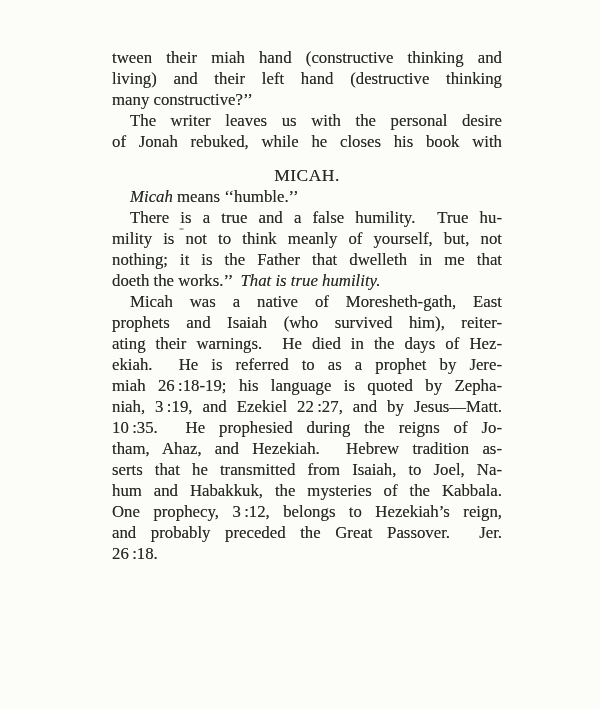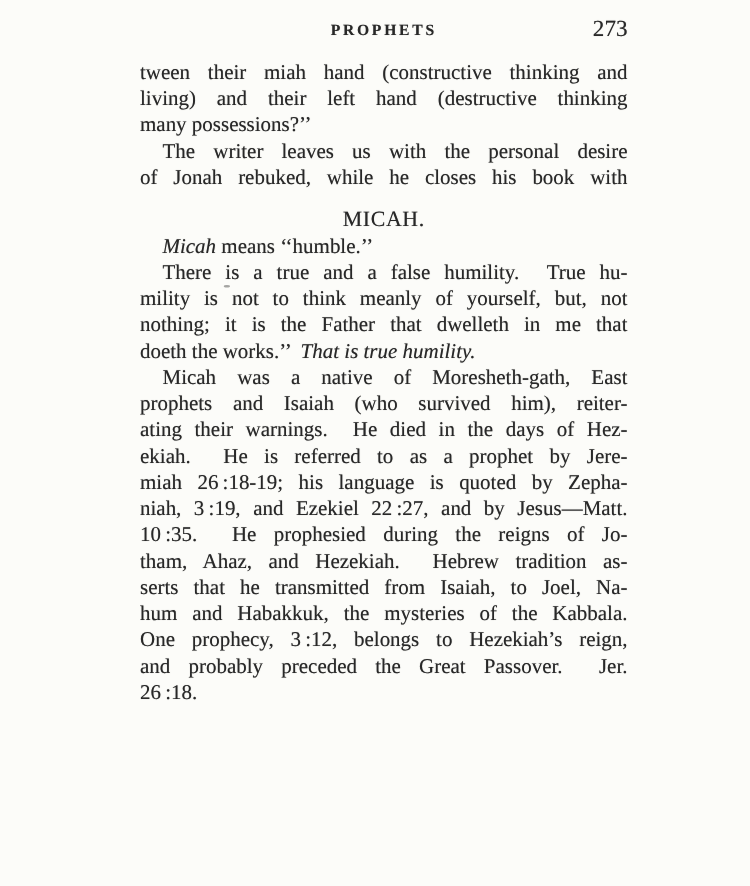--- a/index.html
+++ b/index.html
@@ -65,32 +65,28 @@
     width: 5px; height: 2px;
     background: #8f8f8c;
     border-radius: 50%;
     opacity: 0.8;
   }
 </style>
 </head>
 <body>
 
 <div class="page">
-  <div class="page-header">
-    <div class="running-title">PROPHETS</div>
-    <div class="page-number">273</div>
-  </div>
 
   <div class="scan-speck"></div>
 
   <div class="page-body">
       <div class="para">
         <div class="line first"><span>tween their miah hand (constructive thinking and</span></div>
         <div class="line"><span>living) and their left hand (destructive thinking</span></div>
-        <div class="line last"><span>many possessions?’’</span></div>
+        <div class="line last"><span>many constructive?’’</span></div>
       </div>
       <div class="para indent">
         <div class="line first"><span>The writer leaves us with the personal desire</span></div>
         <div class="line"><span>of Jonah rebuked, while he closes his book with</span></div>
       </div>
       <div class="heading">MICAH.</div>
       <div class="para indent">
         <div class="line first last"><span class="it">Micah</span><span> means ‘‘humble.’’</span></div>
       </div>
       <div class="para indent">

